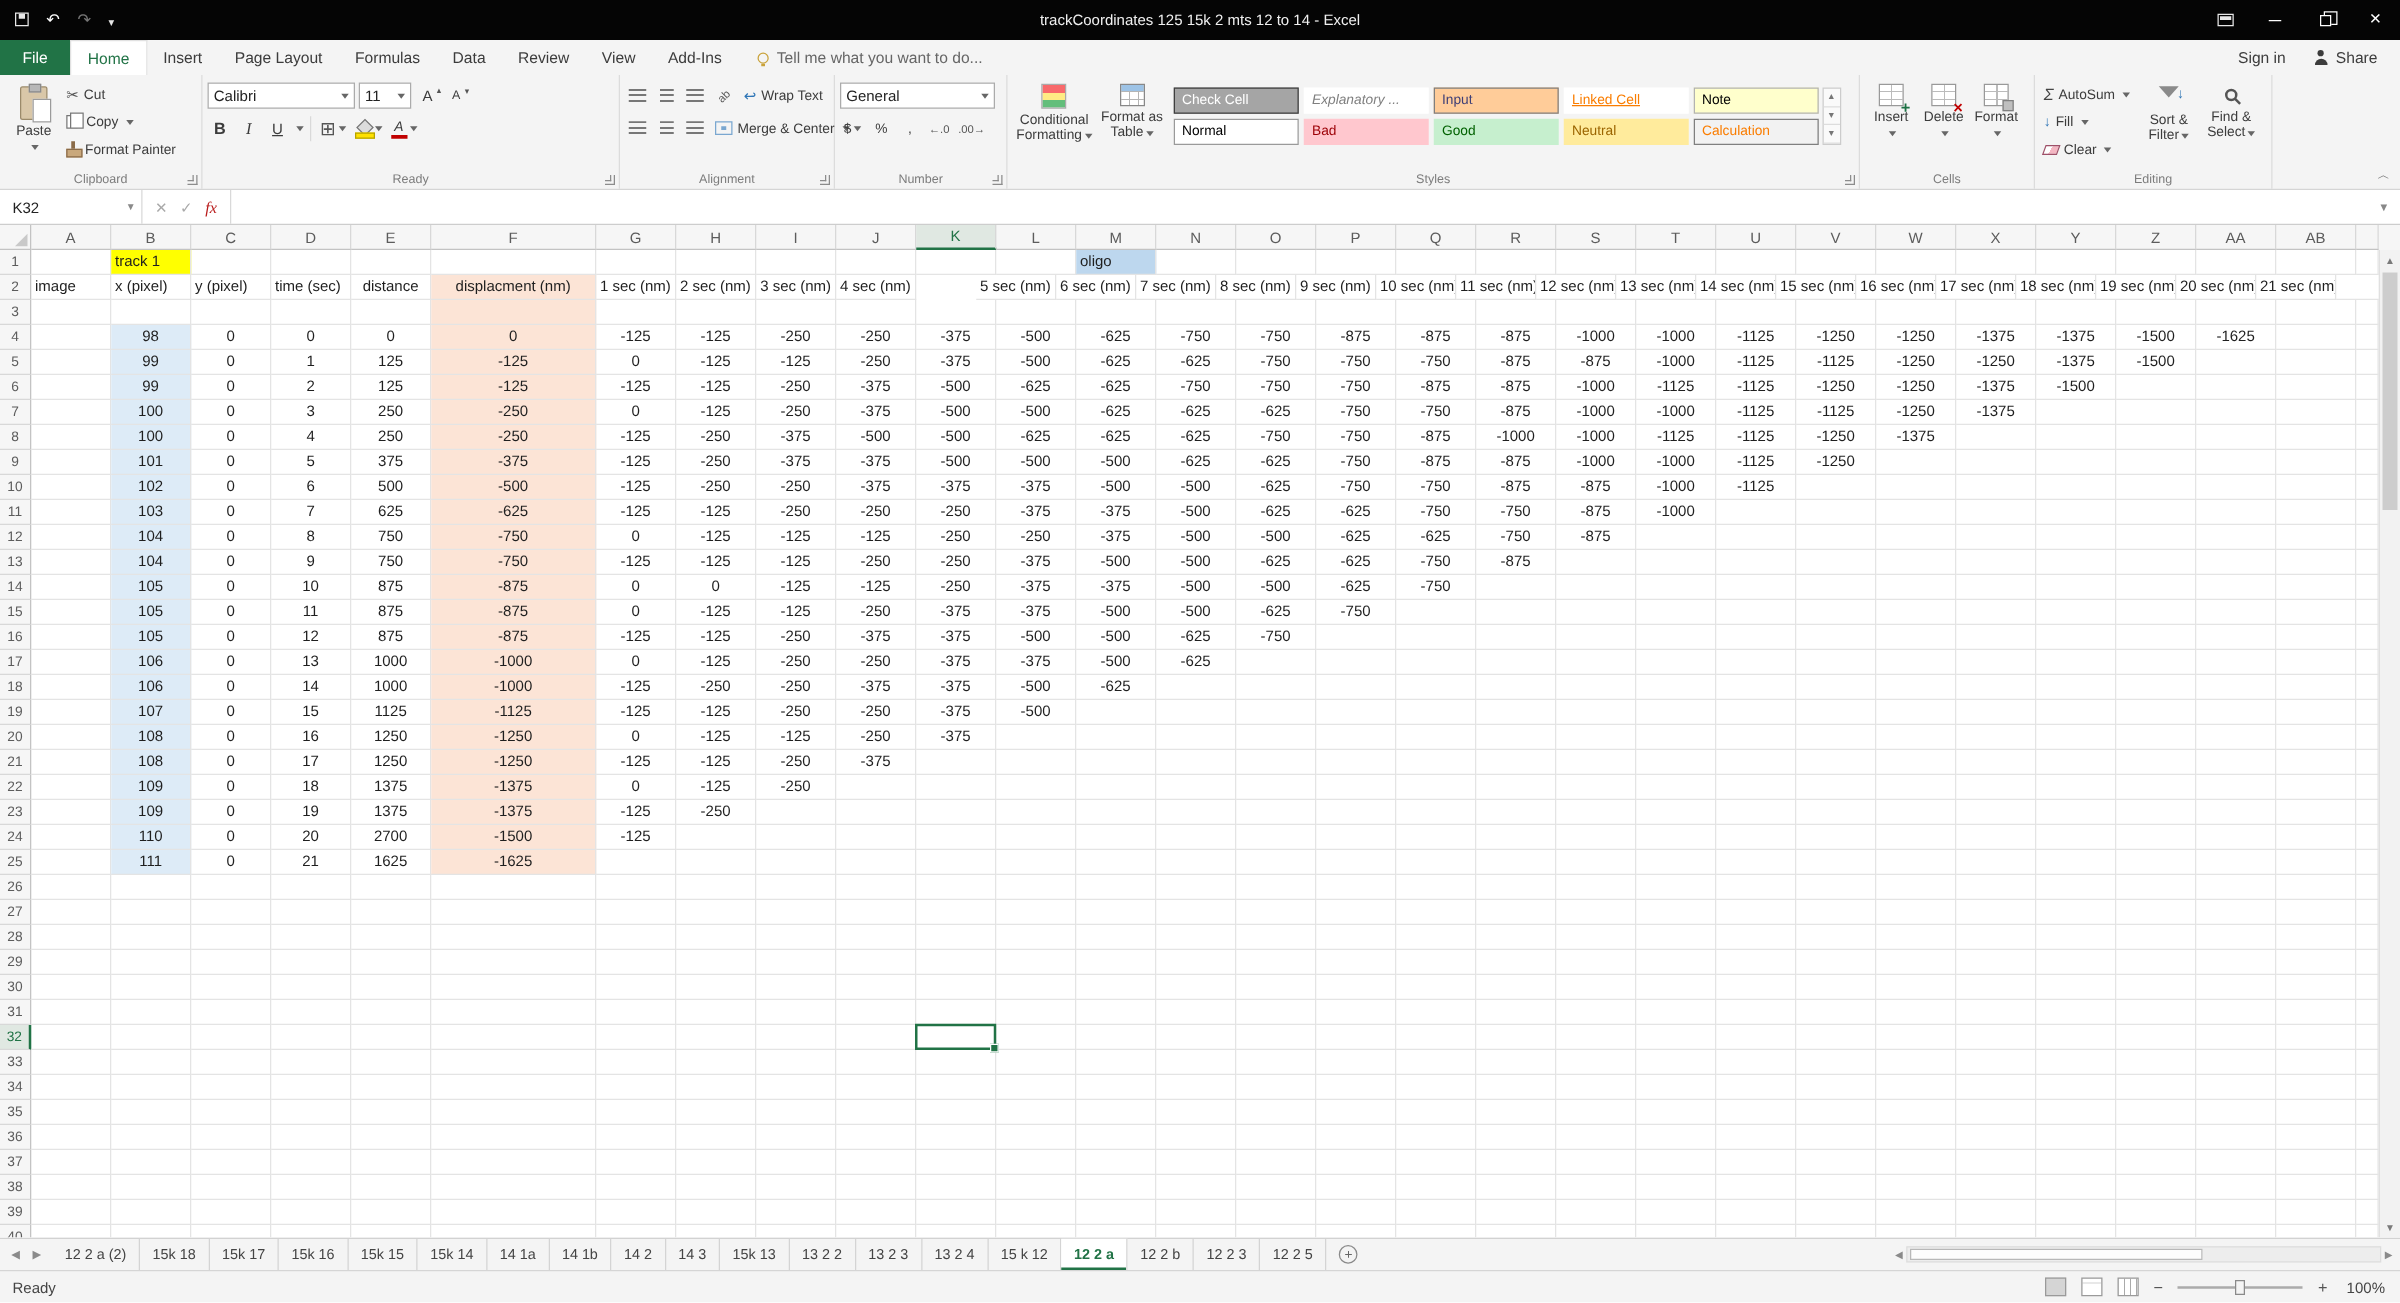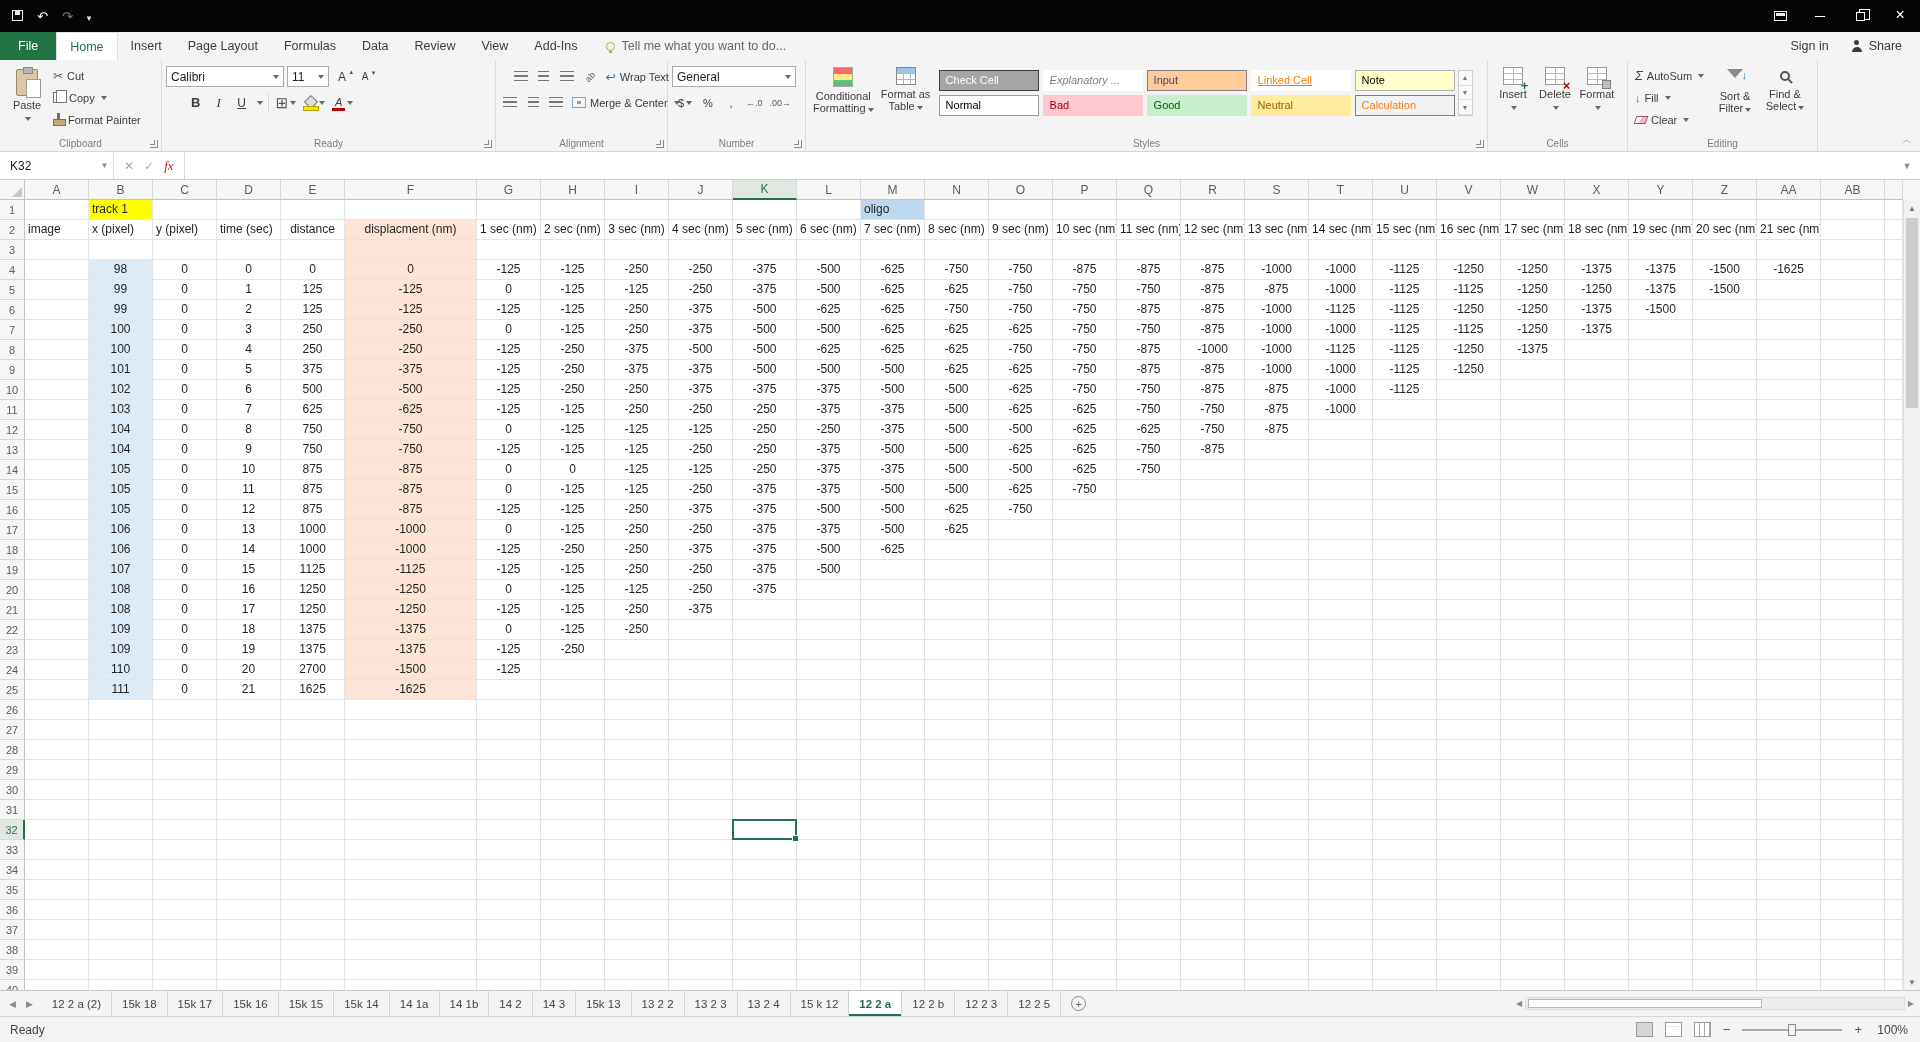--- a/index.html
+++ b/index.html
@@ -43,21 +43,21 @@
 
 #ribbon { height:92px; background:#f4f4f4; border-bottom:1px solid #d5d5d5; display:flex; font-size:11px; color:#3c3c3c; position:relative; }
 .rgroup { position:relative; border-right:1px solid #dcdcdc; padding:3px 4px 16px 4px; display:flex; align-items:flex-start; flex-shrink:0; }
 .glabel { position:absolute; bottom:2px; left:0; right:0; text-align:center; font-size:10px; color:#7c7c7c; pointer-events:none; }
 .launcher { position:absolute; right:3px; bottom:3px; width:8px; height:8px; border-left:1px solid #8c8c8c; border-top:1px solid #8c8c8c; transform:rotate(180deg); }
 .launcher::after { content:""; position:absolute; left:0; top:0; width:4px; height:4px; border-left:1px solid #8c8c8c; border-top:1px solid #8c8c8c; transform:translate(2px,2px); }
 .bigbtn { display:flex; flex-direction:column; align-items:center; gap:3px; padding:4px 3px; min-width:46px; height:72px; text-align:center; line-height:12px; }
 .dd { width:0; height:0; border-left:3px solid transparent; border-right:3px solid transparent; border-top:4px solid #666; display:inline-block; margin-left:2px; }
 .vstack { display:flex; flex-direction:column; gap:1px; padding-top:2px; }
 .smallbtn { display:flex; align-items:center; gap:4px; height:21px; padding:0 3px; white-space:nowrap; }
-.rrows { display:flex; flex-direction:column; gap:3px; padding-top:2px;align-items:center; }
+.rrows { display:flex; flex-direction:column; gap:3px; padding-top:2px; }
 .rrow { display:flex; align-items:center; gap:3px; height:23px; }
 .combo { background:#fff; border:1px solid #ababab; height:21px; display:flex; align-items:center; justify-content:space-between; padding:0 4px; font-size:12px; color:#222; gap:4px; }
 .tbtn { min-width:20px; height:21px; display:flex; align-items:center; justify-content:center; padding:0 2px; }
 .vsep { width:1px; height:20px; background:#d9d9d9; margin:0 2px; }
 
 .bold-g::before { content:"B"; font-weight:bold; font-size:13px; }
 .italic-g::before { content:"I"; font-style:italic; font-family:"Liberation Serif",serif; font-size:13px; }
 .under-g::before { content:"U"; text-decoration:underline; font-size:12px; }
 .borders-ic::before { content:"⊞"; font-size:15px; color:#555; }
 .bucket-ic { position:relative; width:14px; height:14px; }
@@ -167,20 +167,21 @@
 </head>
 <body>
 
 <div id="titlebar">
   <div class="qat">
     <span><i class="floppy-ic"></i></span>
     <span class="undo-ic"></span>
     <span class="redo-ic"></span>
     <span class="qat-dd"></span>
   </div>
+  <div class="title">trackCoordinates 125 15k 2 mts 12 to 14 - Excel</div>
   <div class="winbtns">
     <span class="winbtn">
         <i class="rdo-ic"></i>
       </span>
     <span class="winbtn">
         <i class="min-ic"></i>
       </span>
     <span class="winbtn">
         <i class="rest-ic"></i>
       </span>
@@ -516,21 +517,21 @@
         <div class="cell" style="width: 64px; text-align: left;">image</div>
         <div class="cell" style="width: 64px; text-align: left;">x (pixel)</div>
         <div class="cell" style="width: 64px; text-align: left;">y (pixel)</div>
         <div class="cell" style="width: 64px; text-align: left;">time (sec)</div>
         <div class="cell" style="width: 64px; text-align: center;">distance</div>
         <div class="cell" style="width: 132px; background: rgb(252, 228, 214); text-align: center;">displacment (nm)</div>
         <div class="cell" style="width: 64px; text-align: left;">1 sec (nm)</div>
         <div class="cell" style="width: 64px; text-align: left;">2 sec (nm)</div>
         <div class="cell" style="width: 64px; text-align: center;">3 sec (nm)</div>
         <div class="cell" style="width: 64px; text-align: left;">4 sec (nm)</div>
-        <div class="cell" style="width: 64px; text-align: left;">5 sec (nm)</div>
+        <div class="cell" style="width: 64px; text-align: left; margin-left: 48px;">5 sec (nm)</div>
         <div class="cell" style="width: 64px; text-align: left;">6 sec (nm)</div>
         <div class="cell" style="width: 64px; text-align: left;">7 sec (nm)</div>
         <div class="cell" style="width: 64px; text-align: left;">8 sec (nm)</div>
         <div class="cell" style="width: 64px; text-align: left;">9 sec (nm)</div>
         <div class="cell" style="width: 64px; text-align: left;">10 sec (nm)</div>
         <div class="cell" style="width: 64px; text-align: left;">11 sec (nm)</div>
         <div class="cell" style="width: 64px; text-align: left;">12 sec (nm)</div>
         <div class="cell" style="width: 64px; text-align: left;">13 sec (nm)</div>
         <div class="cell" style="width: 64px; text-align: left;">14 sec (nm)</div>
         <div class="cell" style="width: 64px; text-align: left;">15 sec (nm)</div>

